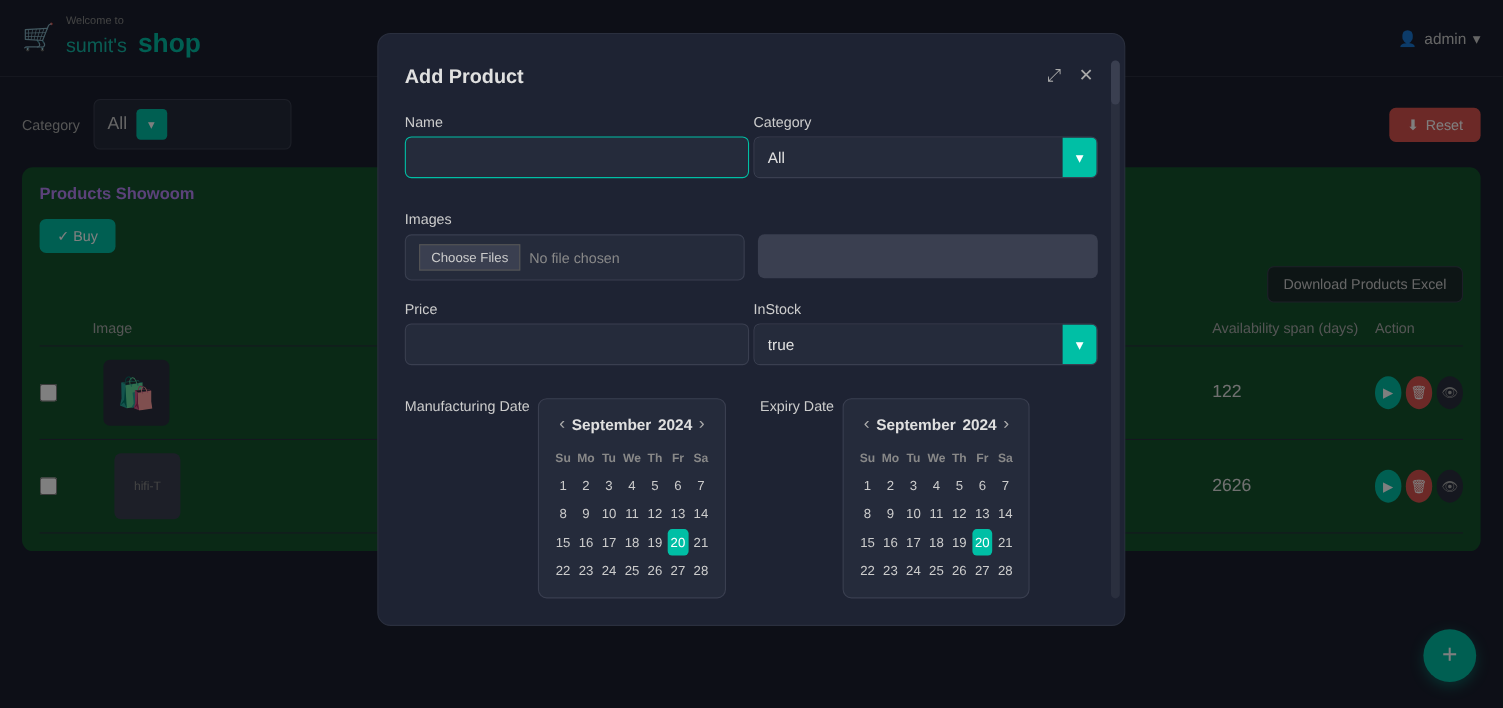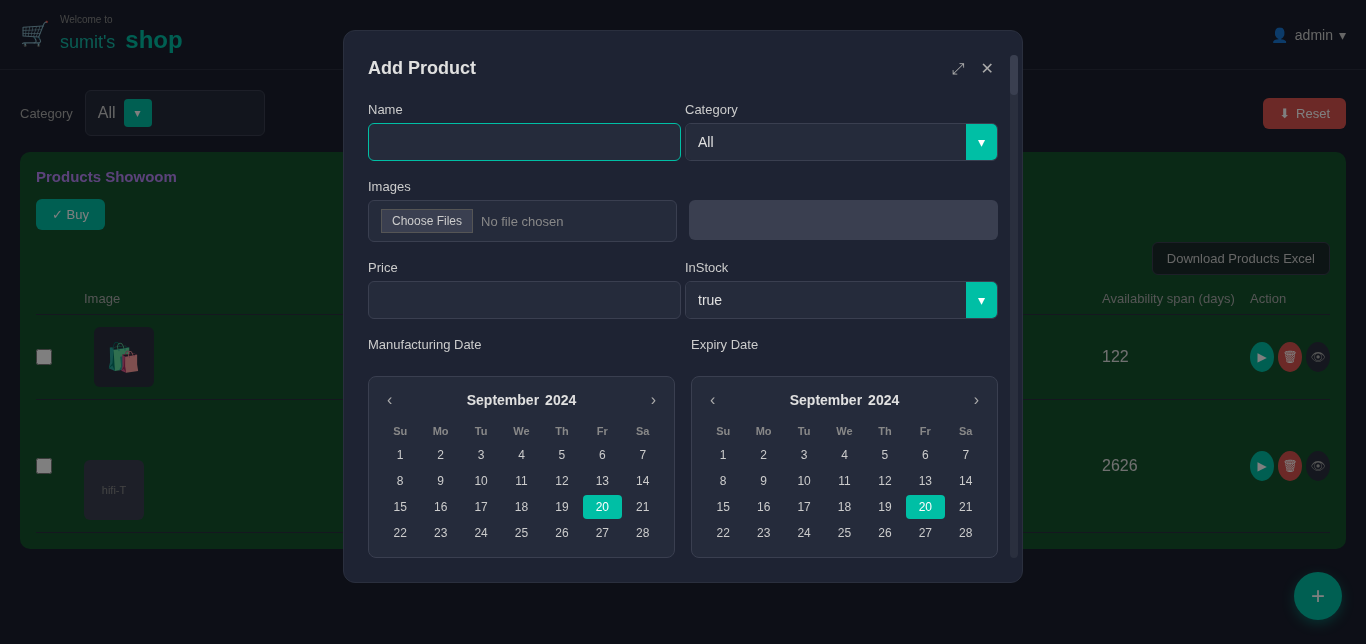--- a/index.html
+++ b/index.html
@@ -260,21 +260,21 @@
       color: #aaa;
       cursor: pointer;
       font-size: 16px;
       padding: 4px;
     }
 
     .form-row {
       display: grid;
       grid-template-columns: 1fr 1fr;
       gap: 4px;
-      margin-bottom: 18px;
+      margin-bottom: 30px;
     }
 
     .form-group {
       display: flex;
       flex-direction: column;
       gap: 6px;
     }
 
     .form-label {
       color: #ccc;
@@ -351,22 +351,22 @@
     
     .calendars-row {
       display: grid;
       grid-template-columns: 1fr 1fr;
       gap: 16px;
       margin-top: 8px;
     }
 
     .calendar-group {
       display: flex;
-      flex-direction: column;
-      gap: 24px;
+      flex-direction: row;
+      gap: 8px;
     }
 
     .calendar-label {
       color: #ccc;
       font-size: 13px;
     }
 
     .calendar {
       background: #252b3b;
       border: 1px solid #3a3f50;
@@ -514,21 +514,21 @@
         <span>122</span>
         <div class="action-btns" style="flex-direction:row;gap:4px;">
           <button class="action-btn green">▶</button>
           <button class="action-btn red">🗑</button>
           <button class="action-btn dark">👁</button>
         </div>
       </div>
 
       <div class="product-row">
         <input type="checkbox" style="width: 16px; height: 16px; accent-color: rgb(0, 191, 165);">
-        <div style="display:flex;align-items:center;justify-content:flex-start;margin-top:48px;">
+        <div style="display:flex;align-items:center;justify-content:flex-end;">
           <div style="width:60px;height:60px;background:#3a3f50;border-radius:6px;display:flex;align-items:center;justify-content:center;font-size:11px;color:#888;">hifi-T</div>
         </div>
         <span></span>
         <span></span>
         <span></span>
         <span>2626</span>
         <div class="action-btns" style="flex-direction:row;gap:4px;">
           <button class="action-btn green">▶</button>
           <button class="action-btn red">🗑</button>
           <button class="action-btn dark">👁</button>

